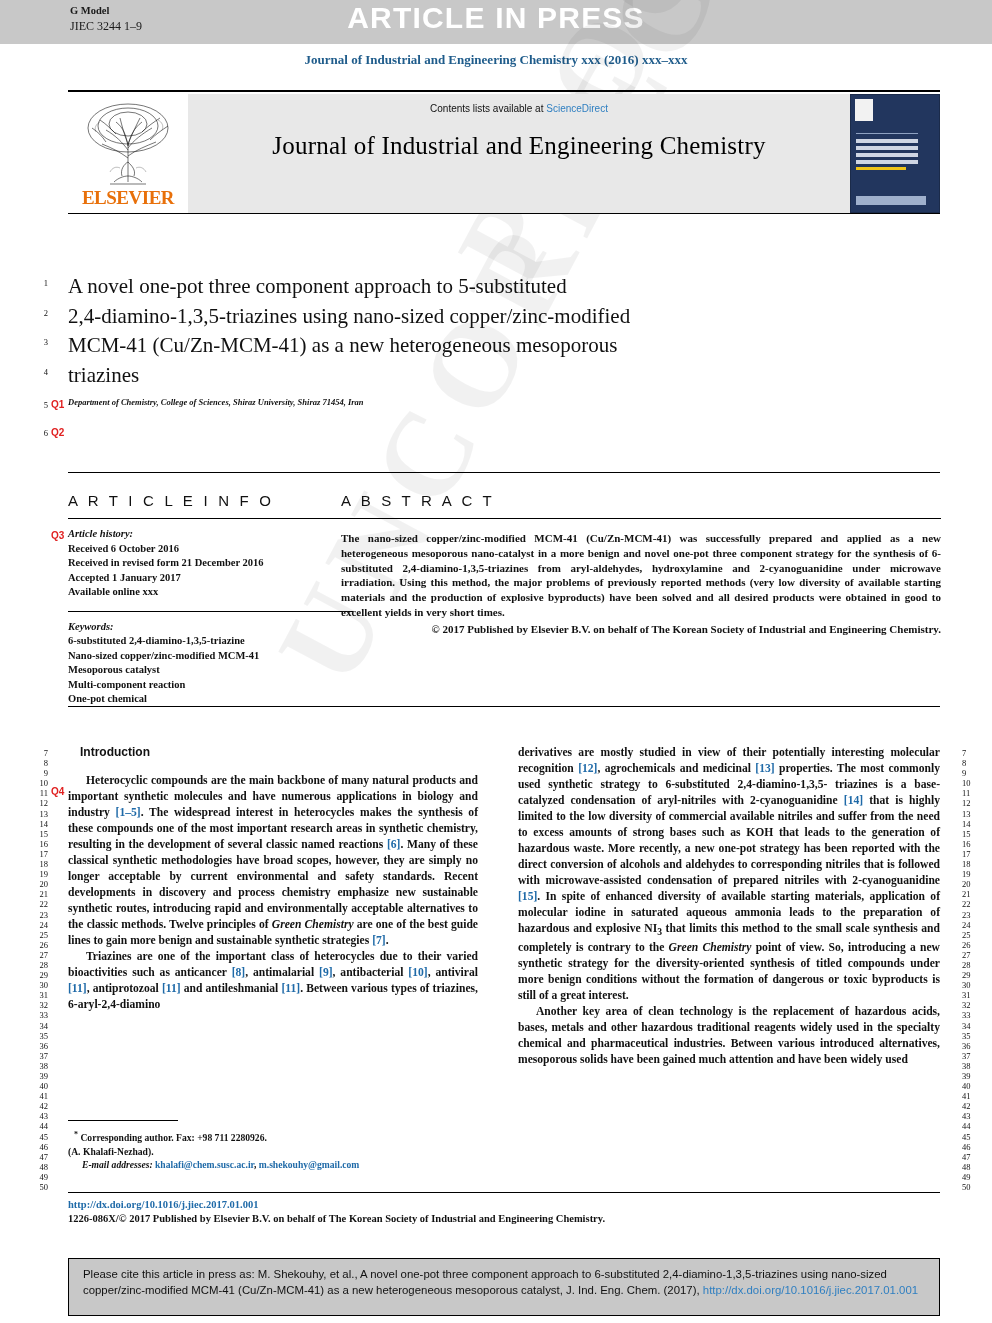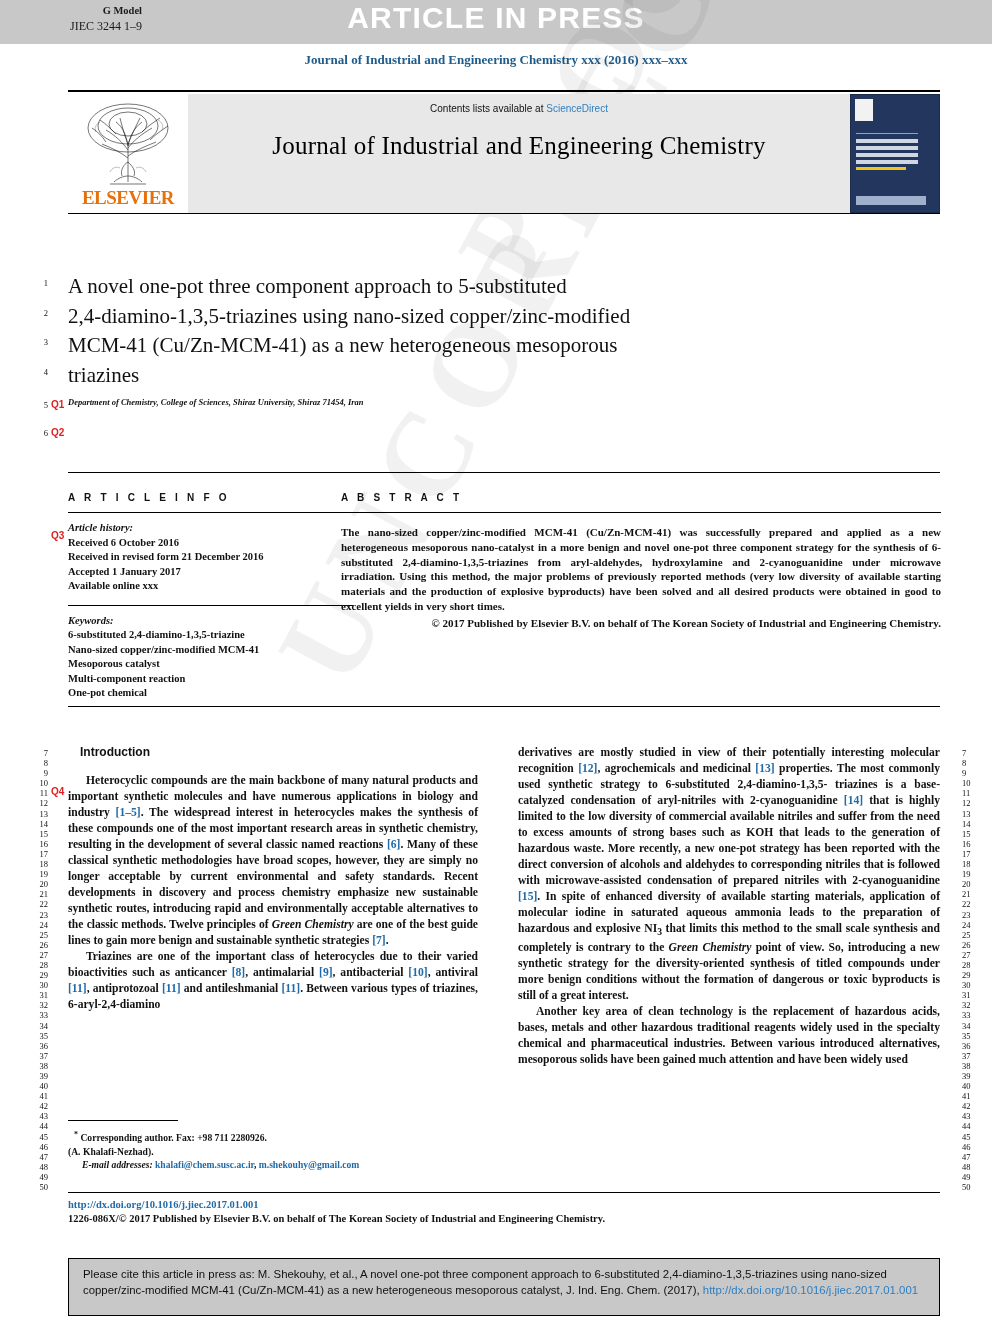--- a/index.html
+++ b/index.html
@@ -24,21 +24,20 @@
     background: #c8c8c8;
   }
   .gmodel {
     position: absolute;
     left: 70px; top: 4px;
     font-family: "Liberation Serif", serif;
     font-size: 10.5px;
     font-weight: bold;
     line-height: 1.35;
     color: #1a1a1a;
-    text-align: right;
   }
   .gmodel .sub { font-weight: normal; font-size: 12px; }
   .aip {
     position: absolute;
     left: 0; top: 1px;
     width: 992px;
     text-align: center;
     font-family: "Liberation Sans", sans-serif;
     font-size: 30px;
     font-weight: bold;
@@ -223,22 +222,22 @@
     left: 68px; top: 492px;
     width: 285px;
   }
   .abs-col {
     position: absolute;
     left: 341px; top: 492px;
     width: 600px;
   }
   .sec-head {
     font-family: "Liberation Sans", sans-serif;
-    font-size: 10px;
-    font-weight: bold;
+    font-size: 15px;
+    font-weight: normal;
     letter-spacing: 3.2px;
     color: #111;
   }
   .thin-rule {
     border-top: 1.6px solid #000;
     margin-top: 9px;
   }
   .info-body {
     margin-top: 8px;
     font-family: "Liberation Serif", serif;

